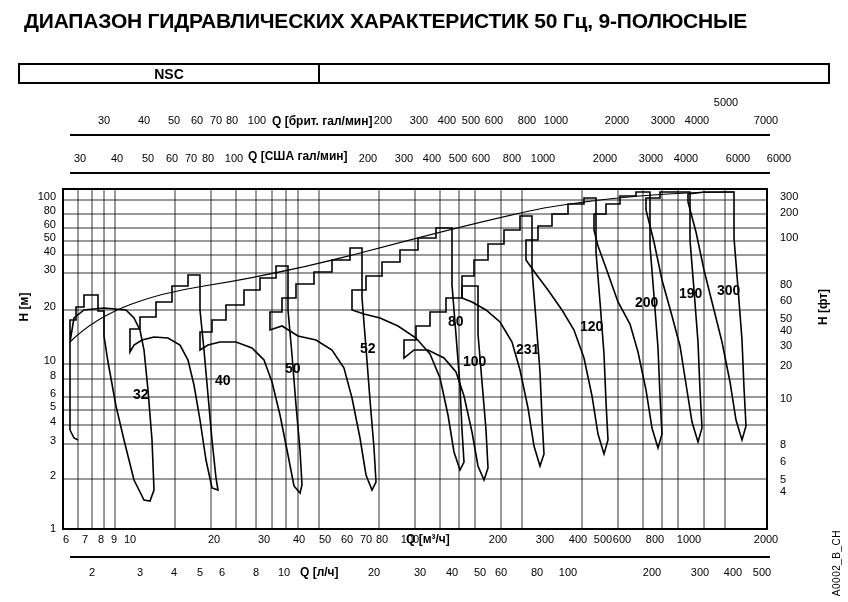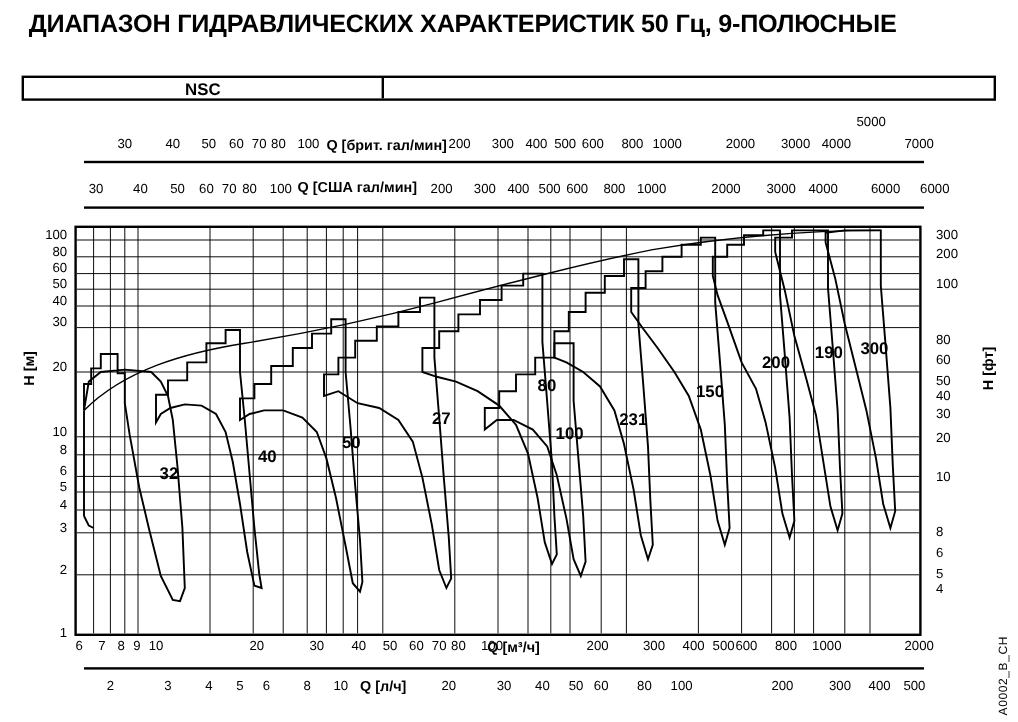--- a/index.html
+++ b/index.html
@@ -258,25 +258,25 @@
       <path d="M624,12 L624,4 L640,2 L658,2 L670,2 L670,48 L674,98 L678,150 L680,198 L682,236 L678,250 L672,230 L666,192 L658,152 L650,120 L640,80 L632,42 L624,12 Z"></path>
 
       <path d="M6,152 C40,118 90,104 140,96 C190,88 240,78 300,62 C360,46 420,30 480,18 C540,8 600,2 670,2" stroke-width="1.2"></path>
     </g>
   </svg>
 </div>
 
 <div class="curvelabel" style="left:133px; top:386px;">32</div>
 <div class="curvelabel" style="left:215px; top:372px;">40</div>
 <div class="curvelabel" style="left:285px; top:360px;">50</div>
-<div class="curvelabel" style="left:360px; top:340px;">27</div>
+<div class="curvelabel" style="left:360px; top:340px;">52</div>
 <div class="curvelabel" style="left:448px; top:313px;">80</div>
 <div class="curvelabel" style="left:463px; top:353px;">100</div>
 <div class="curvelabel" style="left:516px; top:341px;">231</div>
-<div class="curvelabel" style="left:580px; top:318px;">150</div>
+<div class="curvelabel" style="left:580px; top:318px;">120</div>
 <div class="curvelabel" style="left:635px; top:294px;">200</div>
 <div class="curvelabel" style="left:679px; top:285px;">190</div>
 <div class="curvelabel" style="left:717px; top:282px;">300</div>
 
 <div class="tick" style="left:66px;  top:533px;">6</div>
 <div class="tick" style="left:85px;  top:533px;">7</div>
 <div class="tick" style="left:101px; top:533px;">8</div>
 <div class="tick" style="left:114px; top:533px;">9</div>
 <div class="tick" style="left:130px; top:533px;">10</div>
 <div class="tick" style="left:214px; top:533px;">20</div>

